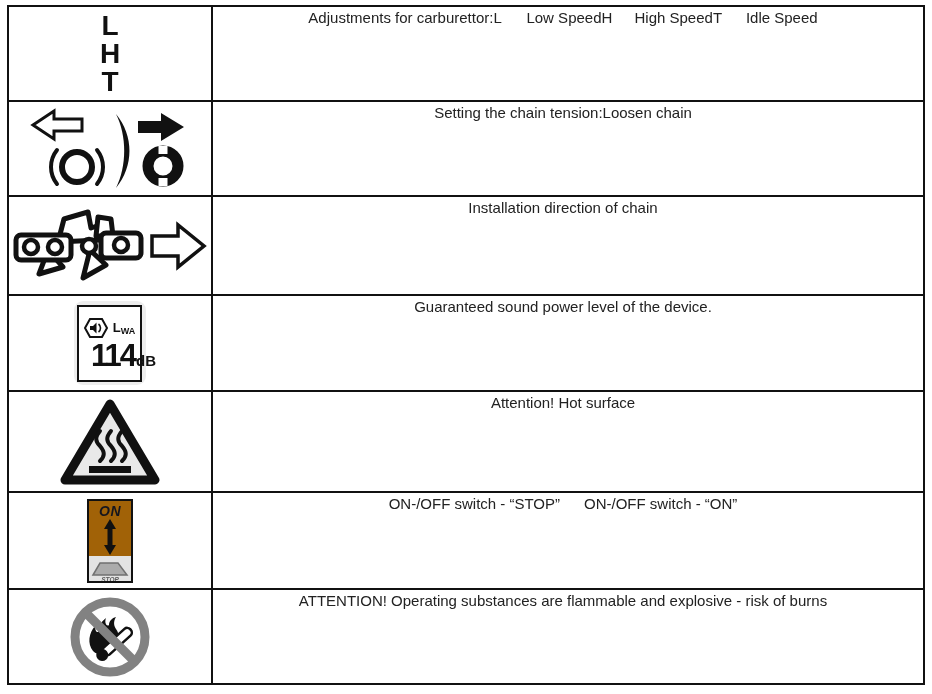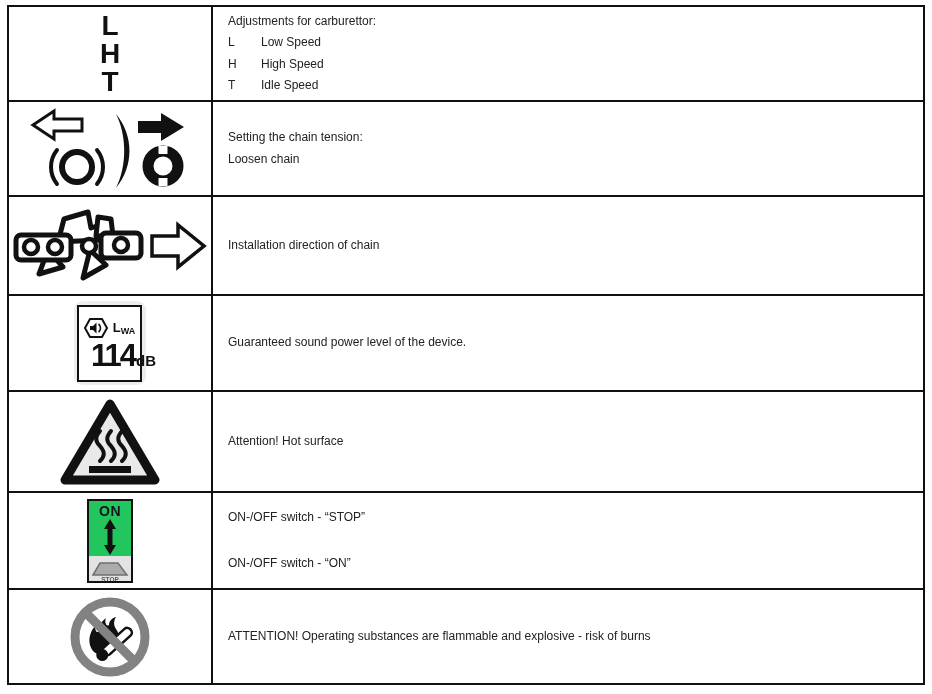--- a/index.html
+++ b/index.html
@@ -28,23 +28,23 @@
     border-right: 2px solid #111111;
     display: flex;
     align-items: center;
     justify-content: center;
     box-sizing: border-box;
   }
   .txt-cell {
     padding-left: 15px;
     padding-right: 25px;
     display: flex;
-    flex-direction: column;
+    flex-direction: row;
     justify-content: center;
-    font-size: 12px;
+    font-size: 15px;
     line-height: 21.5px;
     box-sizing: border-box;
   }
   .rb { border-bottom: 2px solid #111111; }
   .def-row { display: flex; }
   .def-label { flex: 0 0 33px; }
   .def-label-wide { flex: 0 0 134px; }
   .letter-stack {
     font-size: 28px;
     line-height: 28px;
@@ -73,25 +73,26 @@
   .lwa-top { display: flex; align-items: center; gap: 5px; margin-top: 2px; }
   .lwa-text { font-weight: bold; font-size: 13px; color: #111; }
   .lwa-sub { font-size: 9px; vertical-align: -2px; }
   .lwa-bottom { display: flex; align-items: baseline; margin-top: 1px; margin-left: 28px; }
   .lwa-value { font-size: 31px; font-weight: bold; letter-spacing: -2px; color: #111; line-height: 32px; }
   .lwa-unit { font-size: 15px; font-weight: bold; color: #111; margin-left: 1px; }
   
   .switch-box {
     width: 46px; height: 84px;
     border: 2.5px solid #111111;
-    background: #22c55e;
+    background: #a16207;
     box-sizing: border-box;
     display: flex;
     flex-direction: column;
     align-items: center;
+    font-style: italic;
   }
   .switch-on {
     font-weight: bold;
     font-size: 14px;
     color: #16161e;
     margin-top: 2px;
     letter-spacing: 0.5px;
   }
   .switch-bottom {
     margin-top: auto;

